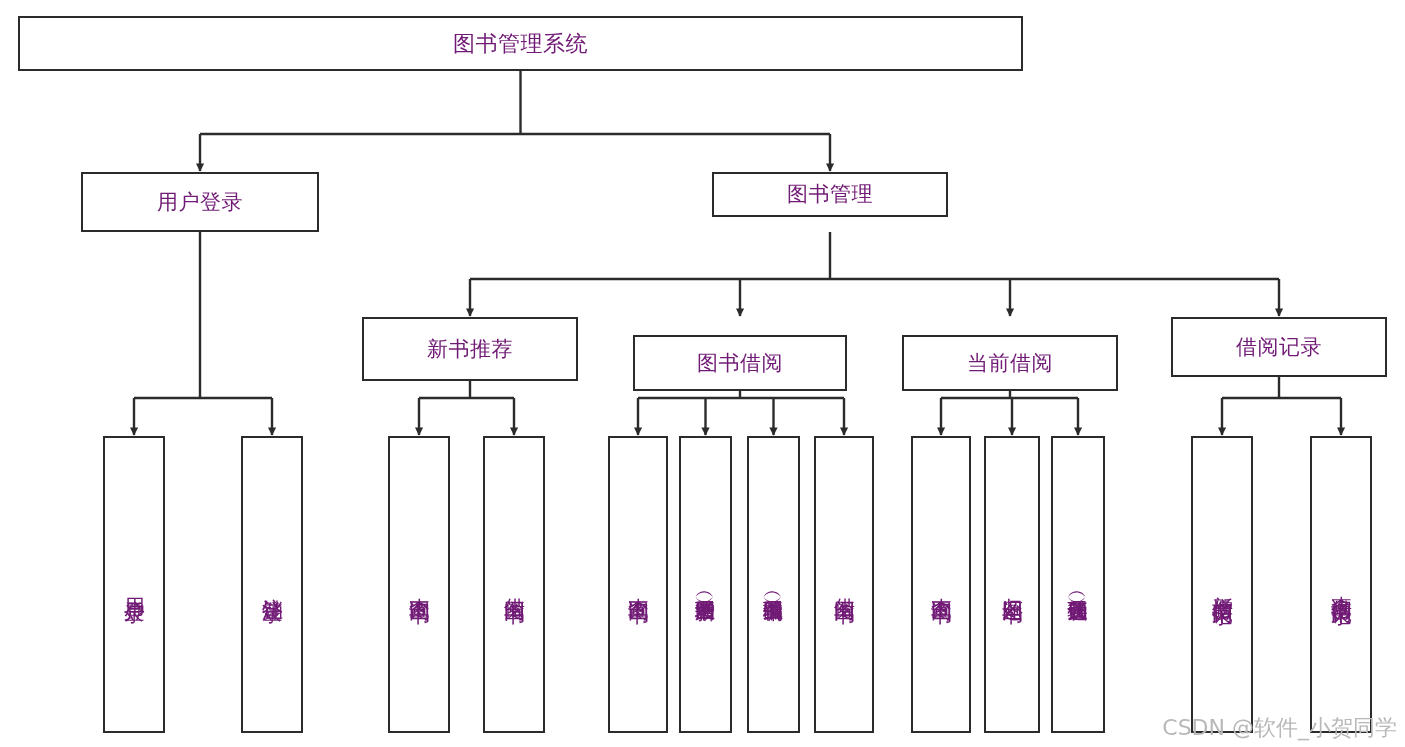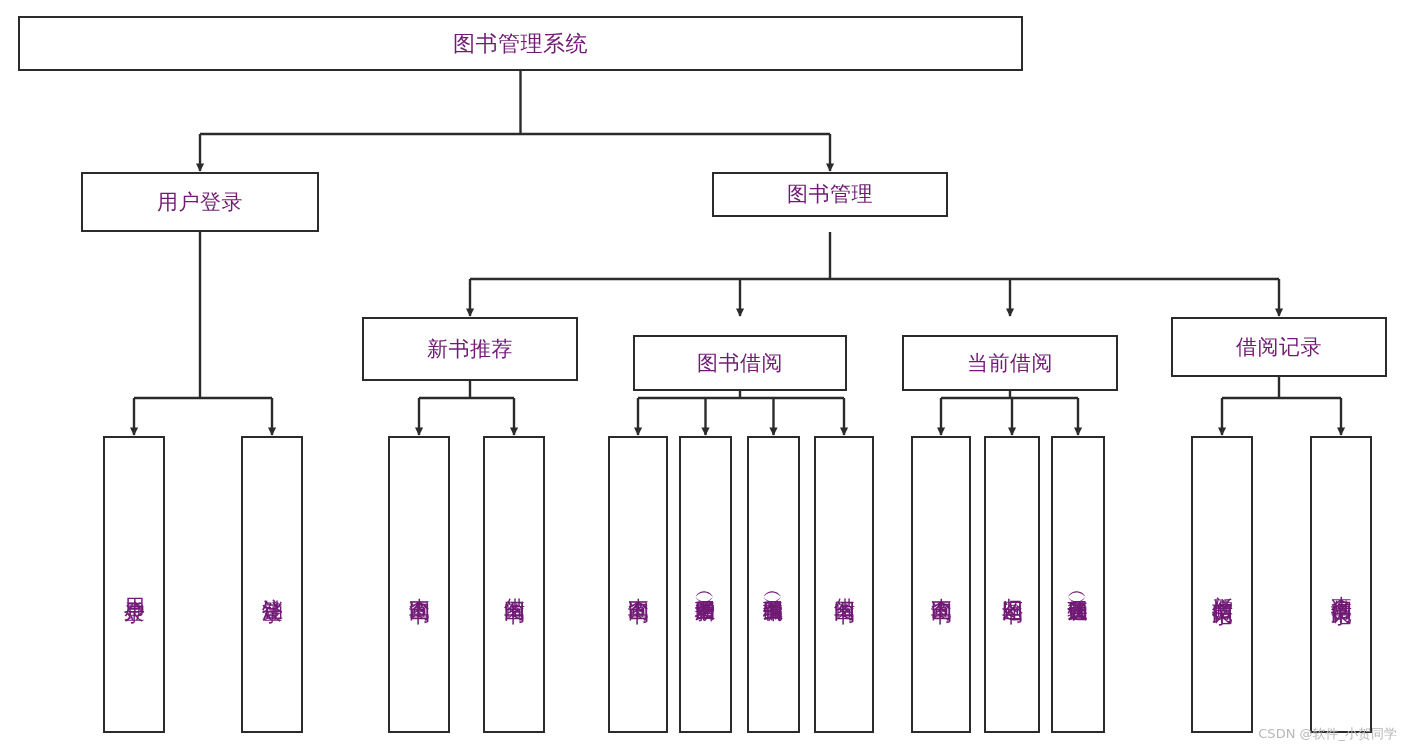--- a/index.html
+++ b/index.html
@@ -65,21 +65,21 @@
     max-height: 100%;
   }
   .node.vert.tall .node-label {
     font-size: 20px;
     letter-spacing: 0px;
   }
   #watermark {
     position: absolute;
     right: 8px;
     bottom: 4px;
-    font-size: 13px;
+    font-size: 22px;
     color: #b8b8b8;
     z-index: 5;
     white-space: nowrap;
     font-family: "DejaVu Sans", "Liberation Sans", sans-serif;
   }
 </style>
 </head>
 <body>
 
 <div id="diagram-canvas">

